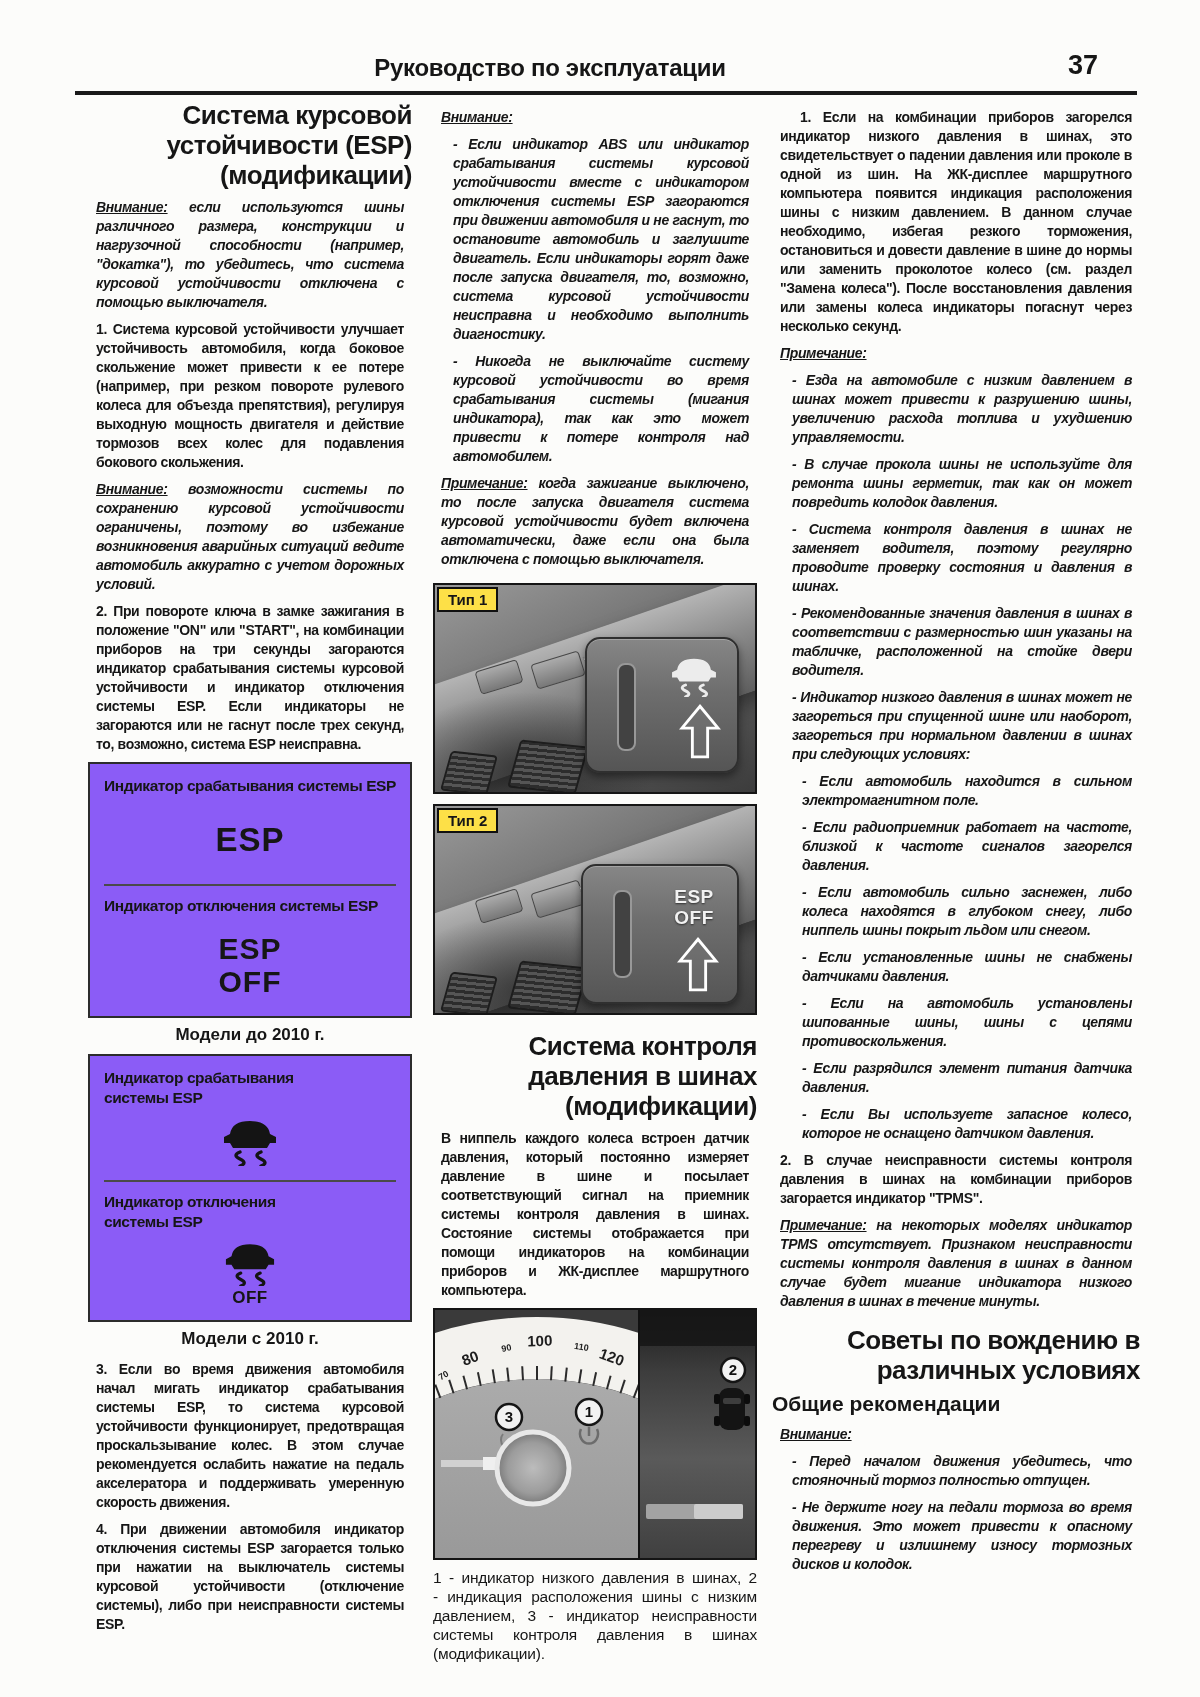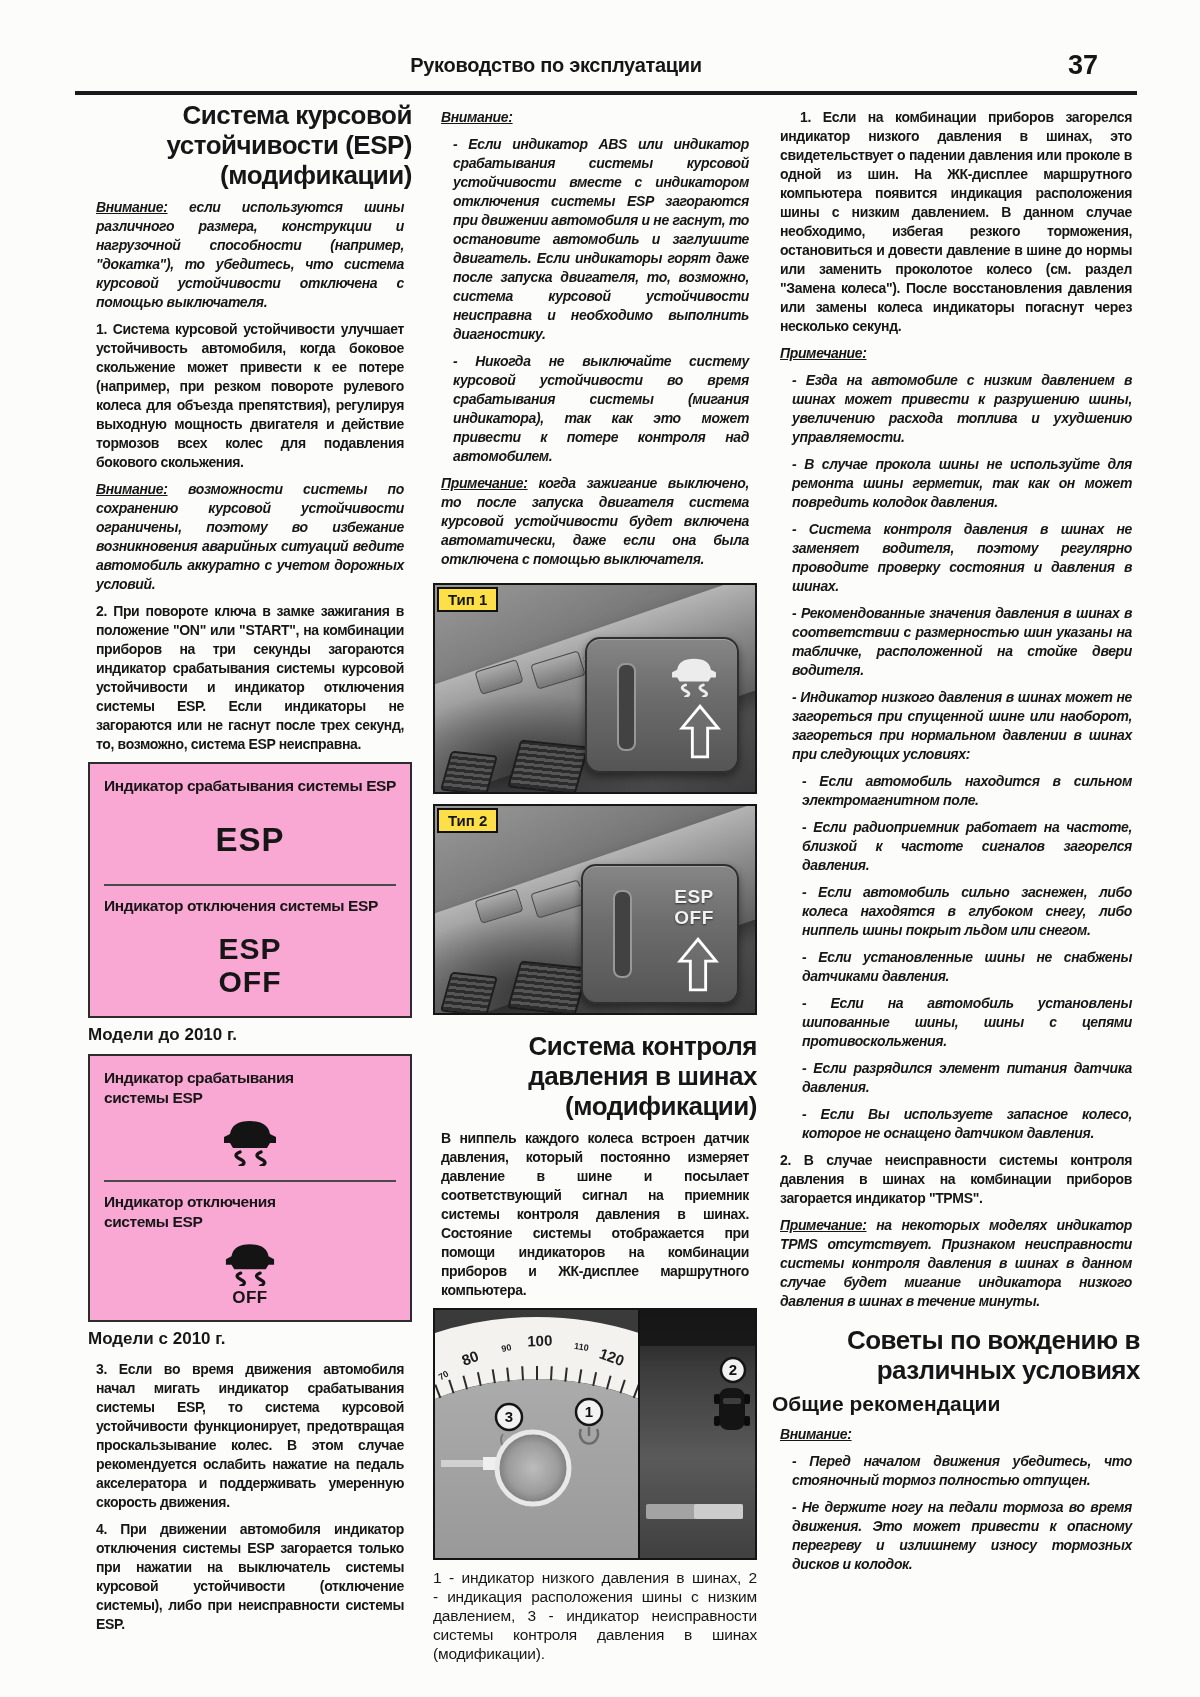--- a/index.html
+++ b/index.html
@@ -1,43 +1,43 @@
 <!DOCTYPE html>
 <html lang="ru"><head>
 <meta charset="utf-8">
 <style>
   html,body{margin:0;padding:0;background:#e8e8e6;}
   .page{position:relative;width:1200px;height:1697px;background:#fcfcfa;margin:0 auto;
         font-family:"Liberation Sans",sans-serif;color:#161616;overflow:hidden;}
   
-  .hdr-title{position:absolute;left:296px;top:54px;width:520px;text-align:center;
-             font-size:20px;font-weight:bold;letter-spacing:-.3px;}
+  .hdr-title{position:absolute;left:290px;top:54px;width:520px;text-align:center;
+             font-size:24px;font-weight:bold;letter-spacing:-.3px;}
   .hdr-page{position:absolute;left:1008px;top:50px;width:90px;text-align:right;
             font-size:27px;font-weight:bold;}
   .rule{position:absolute;left:75px;top:91px;width:1062px;height:4px;background:#191919;}
   
   .col{position:absolute;top:100px;}
   .col-left{left:88px;width:324px;}
   .col-mid{left:433px;width:324px;}
   .col-right{left:772px;width:368px;}
   
   .t{font-size:14px;line-height:19px;font-weight:bold;text-align:justify;
      letter-spacing:-.35px;margin:8px;}
   .ti{font-style:italic;}
   .lbl{font-style:italic;text-decoration:underline;}
   .ind{padding-left:12px;}
   .ind2{padding-left:22px;}
   .fl{text-indent:20px;}
   .h1{font-size:26px;line-height:30px;font-weight:bold;letter-spacing:-.5px;margin:0 0 8px 0;text-align:right;}
   .h2s{font-size:21px;line-height:26px;font-weight:bold;margin:6px 0 2px 0;}
-  .cap{font-size:17px;line-height:22px;font-weight:bold;margin:6px 0 0 0;}
+  .cap{font-size:17px;line-height:22px;font-weight:bold;margin:6px 0 0 0;text-align:center;}
   .figcap{font-size:15.5px;line-height:19px;font-weight:normal;text-align:justify;
           letter-spacing:-.2px;word-spacing:3px;margin:8px 0 0 0;}
   
-  .box{border:2px solid #2c2c2c;background:#f9a8d4;margin-top:8px;padding:12px 14px;}
+  .box{border:2px solid #2c2c2c;background:#8b5cf6;margin-top:8px;padding:12px 14px;}
   .ind-label{font-size:15.5px;line-height:20px;font-weight:bold;letter-spacing:-.4px;}
   .box2 .ind-label{max-width:236px;}
   .bigesp{font-size:33px;line-height:36px;font-weight:bold;text-align:center;
           letter-spacing:1px;margin:26px 0;}
   .bigesp2{font-size:30px;line-height:33px;font-weight:bold;text-align:center;
            letter-spacing:1px;margin:16px 0 6px 0;}
   .divline{border:0;border-top:2px solid #4a4a4a;margin:10px 0;}
   .icwrap{text-align:center;margin:4px 0 8px 0;}
   .offtxt{font-size:17px;font-weight:bold;text-align:center;margin-top:-2px;letter-spacing:.5px;}
   

